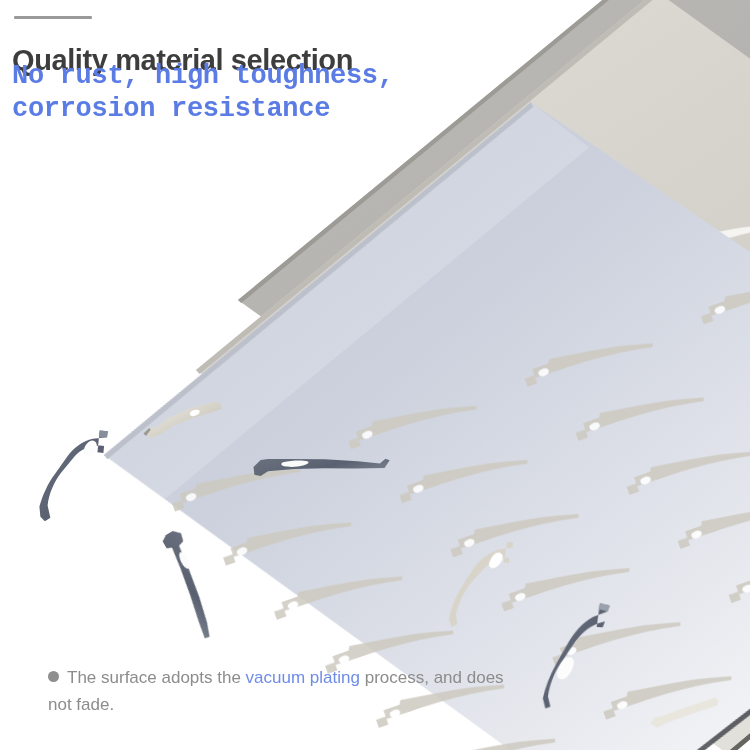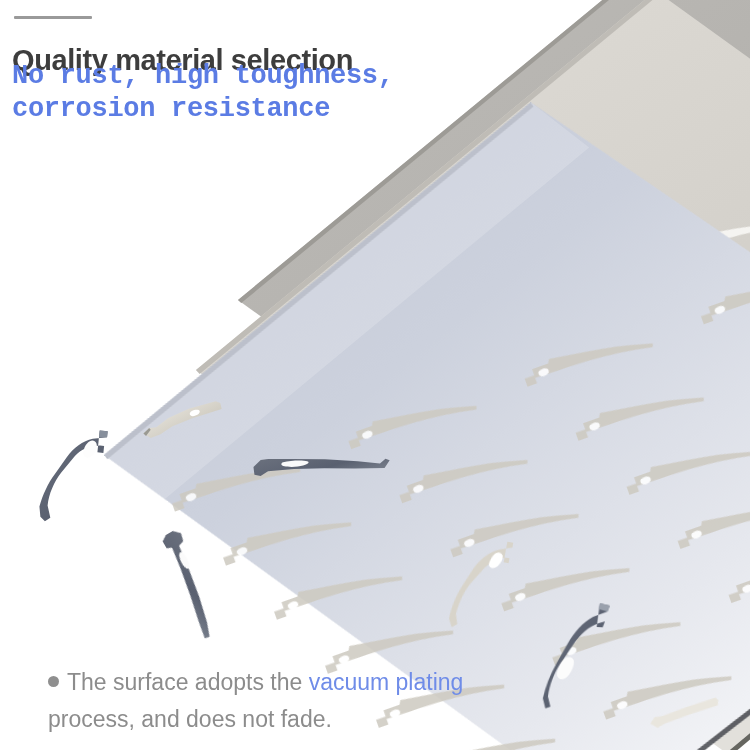--- a/index.html
+++ b/index.html
@@ -23,21 +23,21 @@
   }
   .h2{
     position:absolute;left:12px;top:60px;
     font-size:27px;font-weight:bold;color:#5b7ce4;
     letter-spacing:-0.3px;line-height:1.22;white-space:pre-line;font-family:Liberation Mono, monospace;
   }
 
   
   .caption{
     position:absolute;left:48px;top:664px;width:470px;
-    font-size:23px;color:#8c8c8c;line-height:1.6;
+    font-size:17px;color:#8c8c8c;line-height:1.6;
   }
   .dot{
     display:inline-block;width:11px;height:11px;border-radius:50%;
     background:#8f8f8f;vertical-align:middle;margin-right:8px;
     position:relative;top:-2px;
   }
   .hl{color:#6f8ce8;}
   svg{display:block;}
 </style>
 </head>

